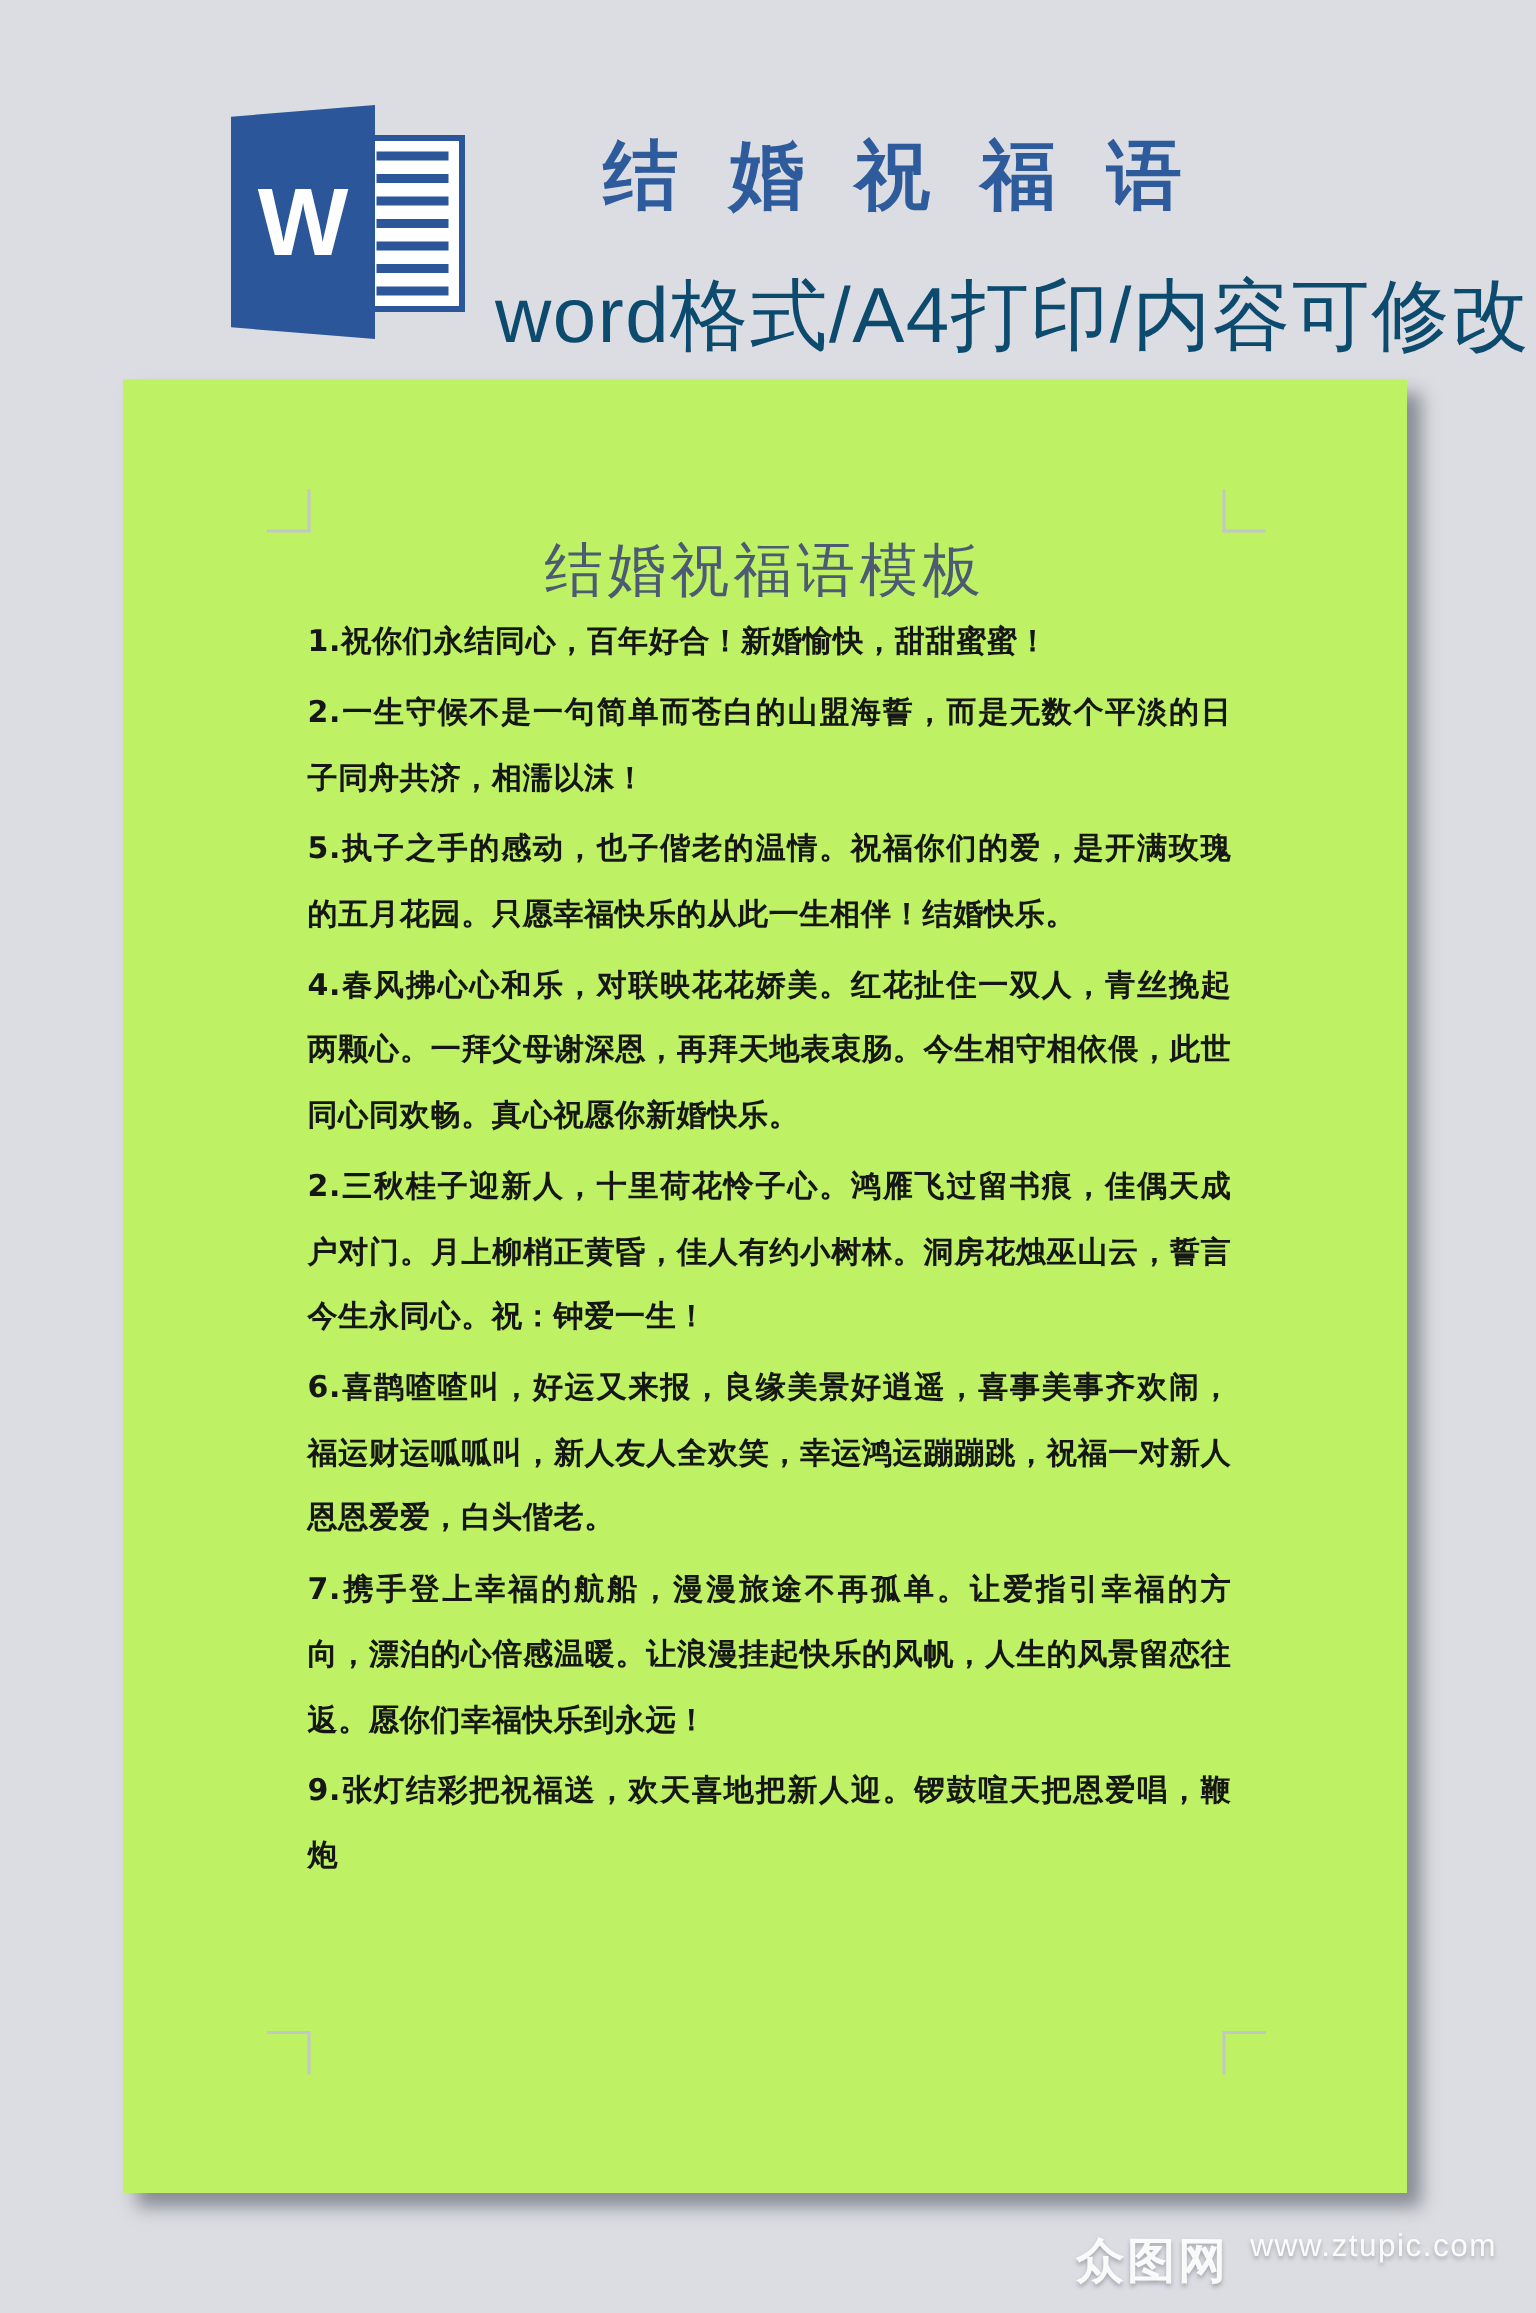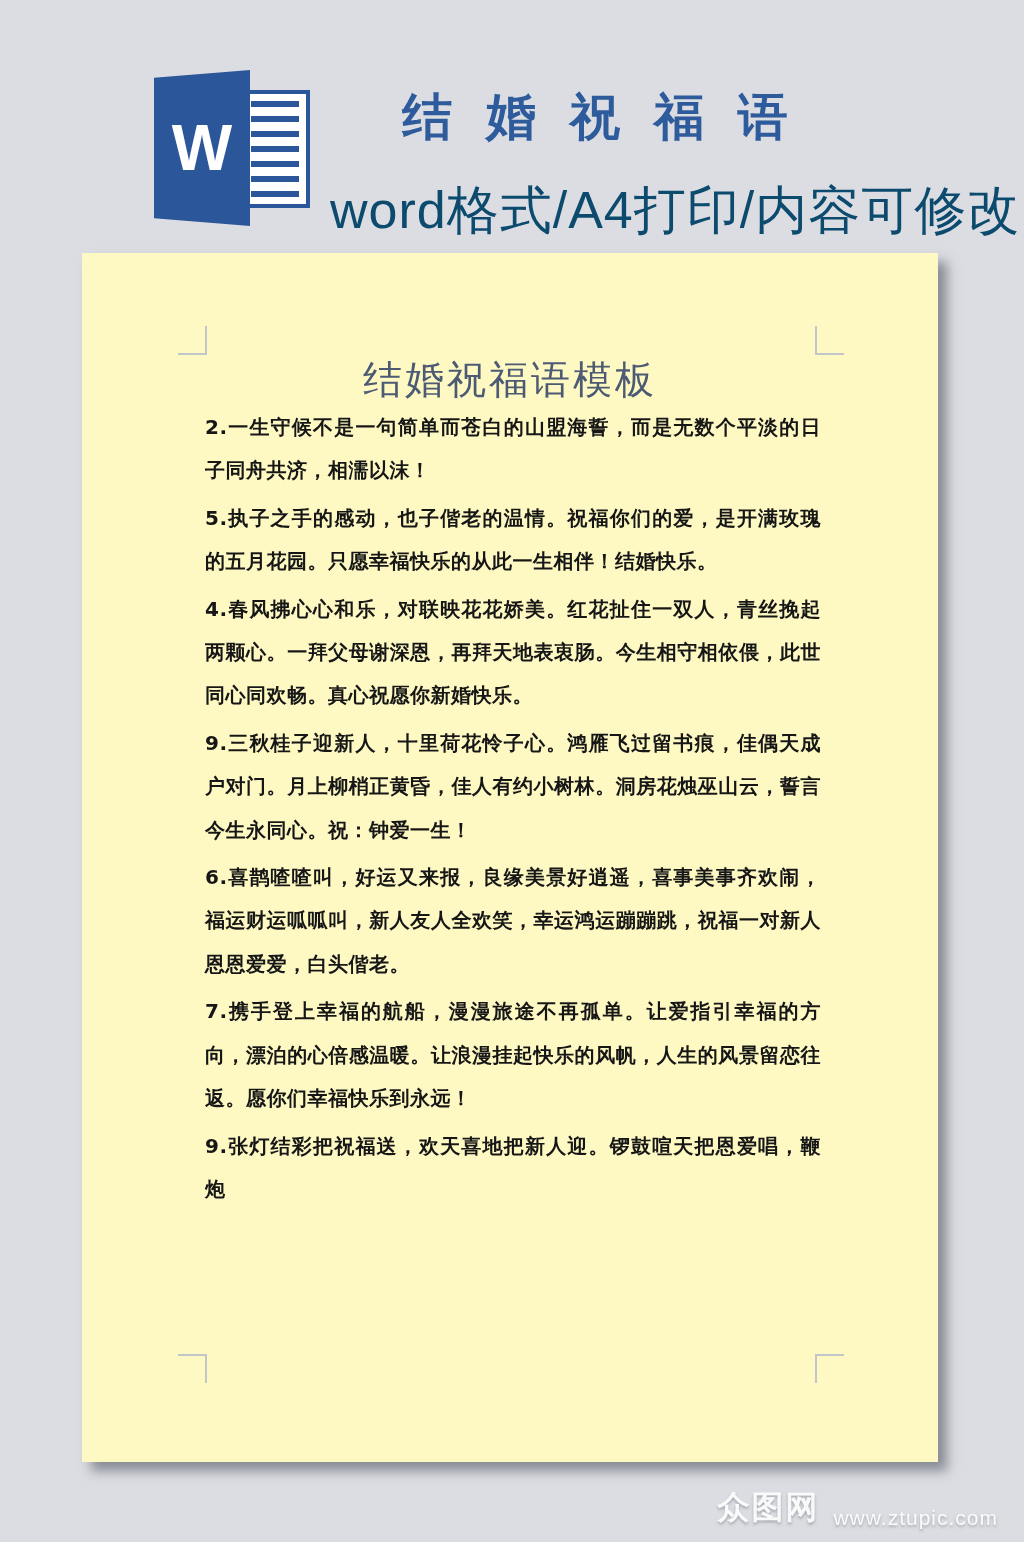--- a/index.html
+++ b/index.html
@@ -38,21 +38,21 @@
   }
   .header-subtitle {
     position: absolute; left: 330px; top: 176px; width: 540px;
     text-align: center; font-size: 52px; font-weight: 500;
     color: #0c4a6e; letter-spacing: 1px; white-space: nowrap;
   }
 
   
   .page {
     position: absolute; left: 82px; top: 253px; width: 856px; height: 1209px;
-    background: #fef9c3;
+    background: #bef264;
     box-shadow: 9px 9px 11px rgba(92, 97, 108, 0.65);
   }
   .crop { position: absolute; width: 27px; height: 27px; border: 0 solid #c2c5ca; }
   .crop.tl { left: 96px;  top: 73px;   border-right-width: 2px; border-bottom-width: 2px; }
   .crop.tr { left: 733px; top: 73px;   border-left-width: 2px;  border-bottom-width: 2px; }
   .crop.bl { left: 96px;  top: 1101px; border-right-width: 2px; border-top-width: 2px; }
   .crop.br { left: 733px; top: 1101px; border-left-width: 2px;  border-top-width: 2px; }
 
   .doc-title {
     position: absolute; left: 0; right: 0; top: 100px;
@@ -65,21 +65,21 @@
     margin: 0 0 4px 0;
     font-family: "DejaVu Sans", sans-serif;
     font-size: 20px; font-weight: 700; color: #161616;
     line-height: 43.4px; letter-spacing: 0.5px;
     text-align: justify;
   }
 
   
   .watermark {
     position: absolute; right: 26px; bottom: 12px;
-    display: flex; align-items: flex-end; gap: 14px;
+    display: flex; align-items: flex-start; gap: 14px;
     color: rgba(255, 255, 255, 0.92);
     text-shadow: 0 2px 3px rgba(118, 122, 131, 0.55);
     white-space: nowrap;
     margin-left: 16px;
   }
   .wm-brand { font-size: 32px; font-weight: 800; letter-spacing: 2px; }
   .wm-url   { font-size: 21px; font-weight: 400; letter-spacing: 1px; }
 </style>
 </head>
 <body>
@@ -106,24 +106,25 @@
   </div>
 
   <div class="page">
     <div class="crop tl"></div>
     <div class="crop tr"></div>
     <div class="crop bl"></div>
     <div class="crop br"></div>
 
     <div class="doc-title">结婚祝福语模板</div>
     <div class="doc-body">
+        <p>1.祝你们永结同心，百年好合！新婚愉快，甜甜蜜蜜！</p>
         <p>2.一生守候不是一句简单而苍白的山盟海誓，而是无数个平淡的日子同舟共济，相濡以沫！</p>
         <p>5.执子之手的感动，也子偕老的温情。祝福你们的爱，是开满玫瑰的五月花园。只愿幸福快乐的从此一生相伴！结婚快乐。</p>
         <p>4.春风拂心心和乐，对联映花花娇美。红花扯住一双人，青丝挽起两颗心。一拜父母谢深恩，再拜天地表衷肠。今生相守相依偎，此世同心同欢畅。真心祝愿你新婚快乐。</p>
-        <p>9.三秋桂子迎新人，十里荷花怜子心。鸿雁飞过留书痕，佳偶天成户对门。月上柳梢正黄昏，佳人有约小树林。洞房花烛巫山云，誓言今生永同心。祝：钟爱一生！</p>
+        <p>2.三秋桂子迎新人，十里荷花怜子心。鸿雁飞过留书痕，佳偶天成户对门。月上柳梢正黄昏，佳人有约小树林。洞房花烛巫山云，誓言今生永同心。祝：钟爱一生！</p>
         <p>6.喜鹊喳喳叫，好运又来报，良缘美景好逍遥，喜事美事齐欢闹，福运财运呱呱叫，新人友人全欢笑，幸运鸿运蹦蹦跳，祝福一对新人恩恩爱爱，白头偕老。</p>
         <p>7.携手登上幸福的航船，漫漫旅途不再孤单。让爱指引幸福的方向，漂泊的心倍感温暖。让浪漫挂起快乐的风帆，人生的风景留恋往返。愿你们幸福快乐到永远！</p>
         <p>9.张灯结彩把祝福送，欢天喜地把新人迎。锣鼓喧天把恩爱唱，鞭炮</p>
       </div>
   </div>
 
   <div class="watermark">
     <span class="wm-brand">众图网</span>
     <span class="wm-url">www.ztupic.com</span>
   </div>

